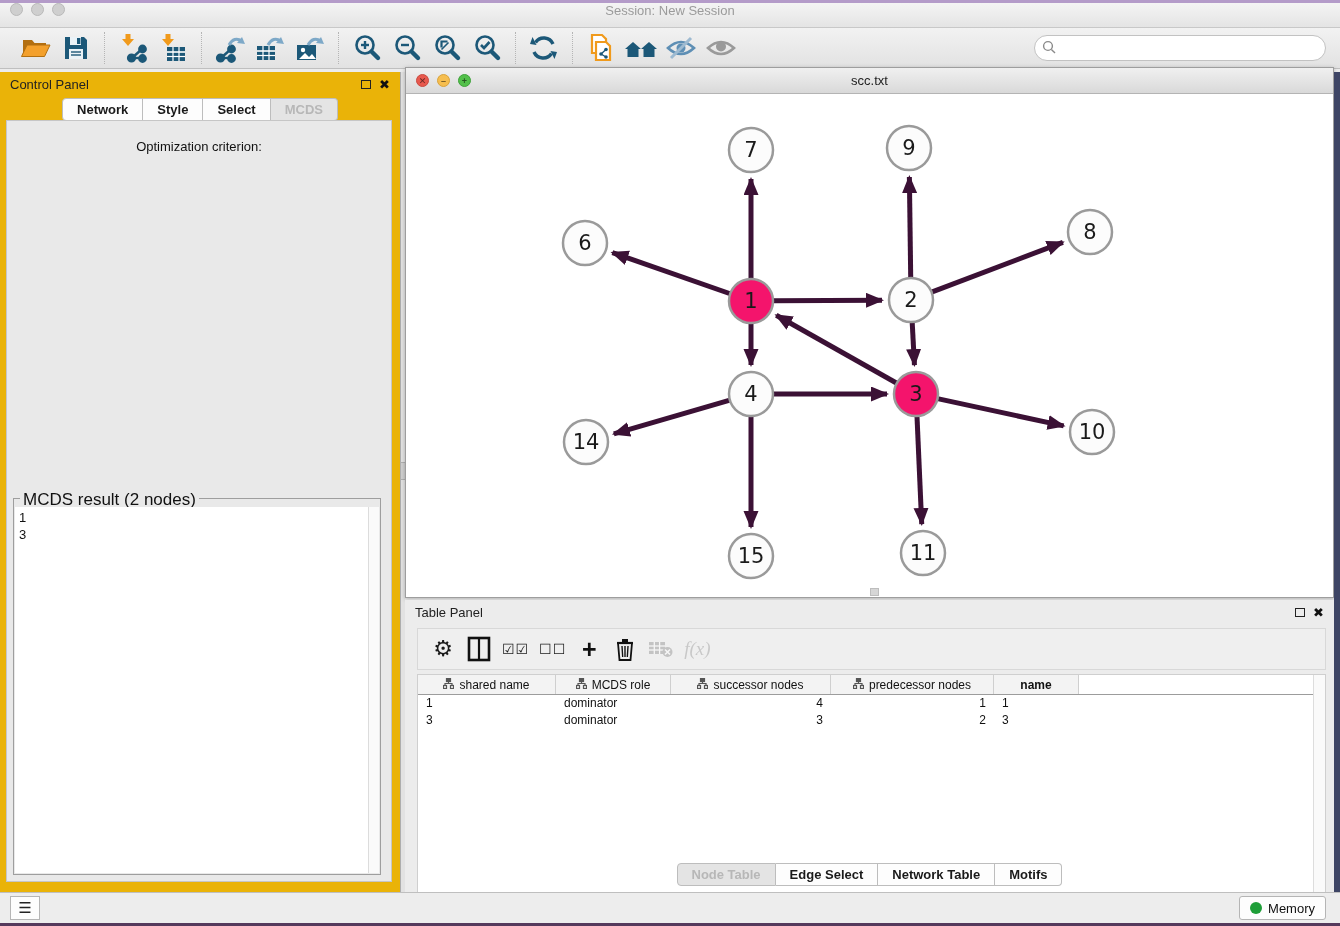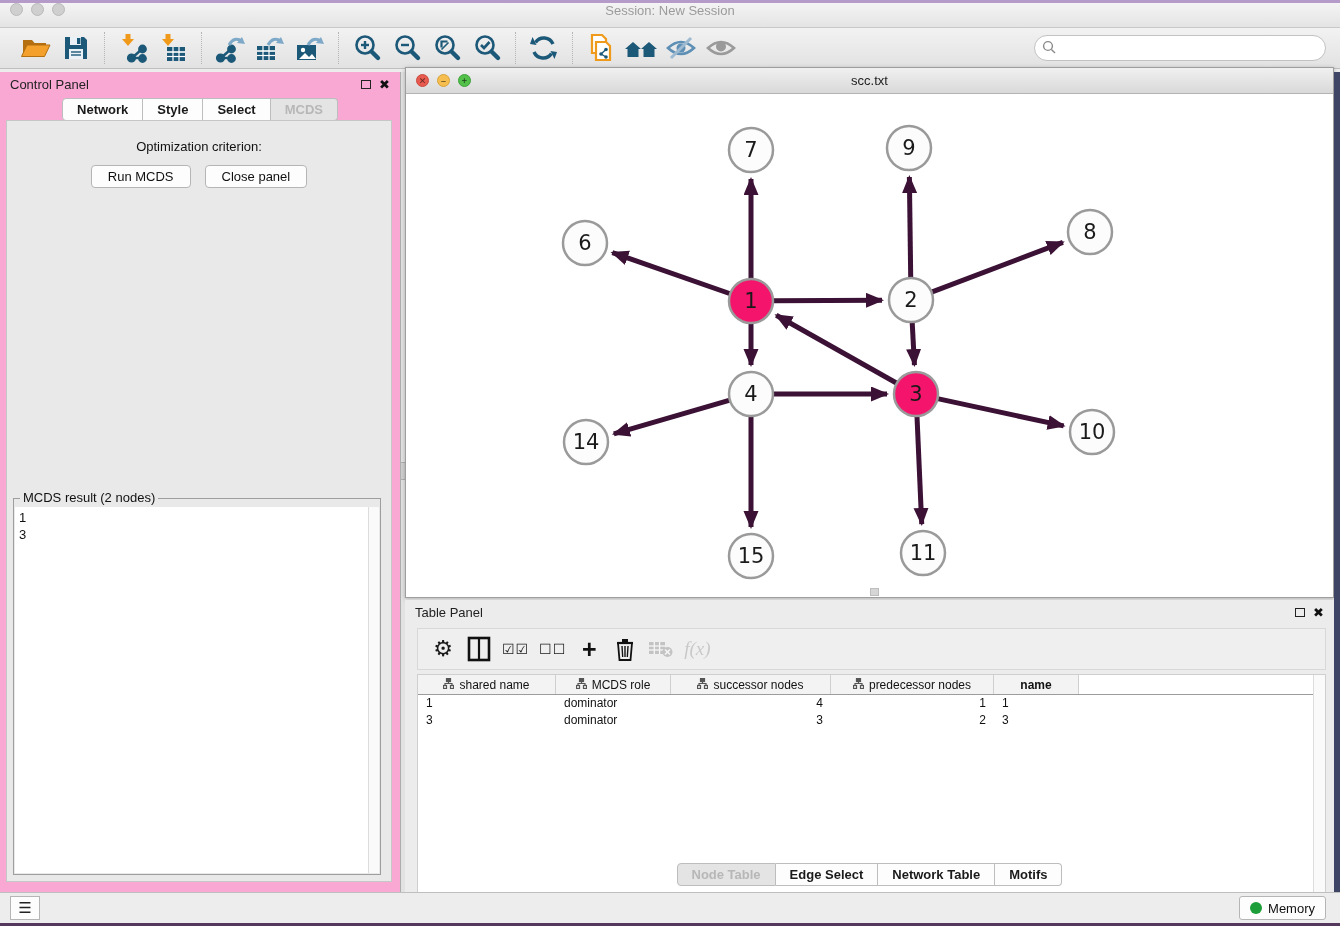--- a/index.html
+++ b/index.html
@@ -22,21 +22,21 @@
     background:transparent;border:none;padding:0;cursor:pointer;}
   .tbtn svg{display:block;}
   .search-wrap{margin-left:auto;margin-right:6px;}
   .search-input{width:292px;height:26px;border:1px solid #C2C2C2;border-radius:13px;
     background:#fff;padding:0 10px 0 26px;font-size:13px;outline:none;color:#333;}
   .search-icon{position:absolute;margin:5px 0 0 8px;pointer-events:none;}
   
   .main{position:absolute;top:69px;bottom:34px;left:0;right:0;}
   .desktop-strip{position:absolute;top:0;right:0;width:6px;bottom:0;background:#3E4565;}
   
-  .control-panel{position:absolute;left:0;top:0;width:400px;height:100%;background:#f9a8d4;}
+  .control-panel{position:absolute;left:0;top:0;width:400px;height:100%;background:#eab308;}
   .panel-head{height:24px;display:flex;align-items:center;padding:0 10px;font-size:13px;color:#222;}
   .panel-head .ph-icons{margin-left:auto;display:flex;gap:8px;align-items:center;}
   .float-icon{width:10px;height:9px;border:1.5px solid #222;display:inline-block;}
   .close-icon{font-size:13px;font-weight:bold;color:#111;line-height:1;}
   .cp-tabs{display:flex;justify-content:center;margin-top:2px;}
   .tab{border:1px solid #BDBDBD;border-left:none;background:#FDFDFD;color:#1A1A1A;
     font-size:13px;font-weight:bold;padding:3px 14px;cursor:pointer;}
   .tab:first-child{border-left:1px solid #BDBDBD;border-radius:4px 0 0 4px;}
   .tab:last-child{border-radius:0 4px 4px 0;}
   .tab.active{background:#E4E4E4;color:#B7B7B7;}
@@ -48,21 +48,21 @@
   .combo .arrows{margin-left:auto;display:flex;flex-direction:column;line-height:0;gap:1px;}
   .combo .arrows span{width:0;height:0;border-left:4px solid transparent;border-right:4px solid transparent;}
   .arr-up{border-bottom:5px solid #555;}
   .arr-dn{border-top:5px solid #555;}
   .btn-row{display:flex;justify-content:center;gap:14px;margin-top:11px;}
   .pbtn{background:#FDFDFD;border:1px solid #B5B5B5;border-radius:4px;height:23px;
     padding:0 16px;font-size:13px;color:#111;cursor:pointer;}
   .result-box{position:absolute;left:6px;right:10px;bottom:6px;height:377px;
     border:1px solid #9E9E9E;background:#E9E9E9;}
   .result-legend{position:absolute;top:-9px;left:6px;background:#E9E9E9;padding:0 3px;
-    font-size:13px;color:#111;}
+    font-size:17px;color:#111;}
   .result-area{position:absolute;inset:8px 1px 1px 1px;background:#fff;overflow:hidden;}
   .result-text{font-size:13px;color:#111;padding:2px 4px;white-space:pre;line-height:17px;}
   .result-scroll{position:absolute;top:0;right:0;bottom:0;width:11px;background:#FAFAFA;border-left:1px solid #DCDCDC;}
   .v-splitter{position:absolute;left:400px;top:0;width:5px;height:100%;background:#E2E2E2;border-left:1px solid #ADADAD;}
   .v-splitter .grip{position:absolute;top:390px;left:-1px;width:6px;height:18px;background:#CFCFCF;border:1px solid #AFAFAF;}
   
   .right-area{position:absolute;left:405px;right:6px;top:0;bottom:0;}
   .network-window{position:absolute;left:0;right:0;top:-5px;height:531px;
     border:1px solid #9E9E9E;box-shadow:0 1px 4px rgba(0,0,0,.25);background:#fff;}
   .nw-titlebar{height:26px;background:linear-gradient(#F0F0F0,#D9D9D9);
@@ -312,24 +312,20 @@
         </span>
       </div>
       <div class="cp-tabs" id="cp-tabs">
           <button class="tab">Network</button>
           <button class="tab">Style</button>
           <button class="tab">Select</button>
           <button class="tab active">MCDS</button>
         </div>
       <div class="cp-content">
         <div class="opt-label">Optimization criterion:</div>
-        <div class="btn-row">
-          <button class="pbtn">Run MCDS</button>
-          <button class="pbtn">Close panel</button>
-        </div>
         <div class="result-box">
           <span class="result-legend">MCDS result (2 nodes)</span>
           <div class="result-area">
             <div class="result-text" id="result-lines">1
 3</div>
             <div class="result-scroll"></div>
           </div>
         </div>
       </div>
     </div>

